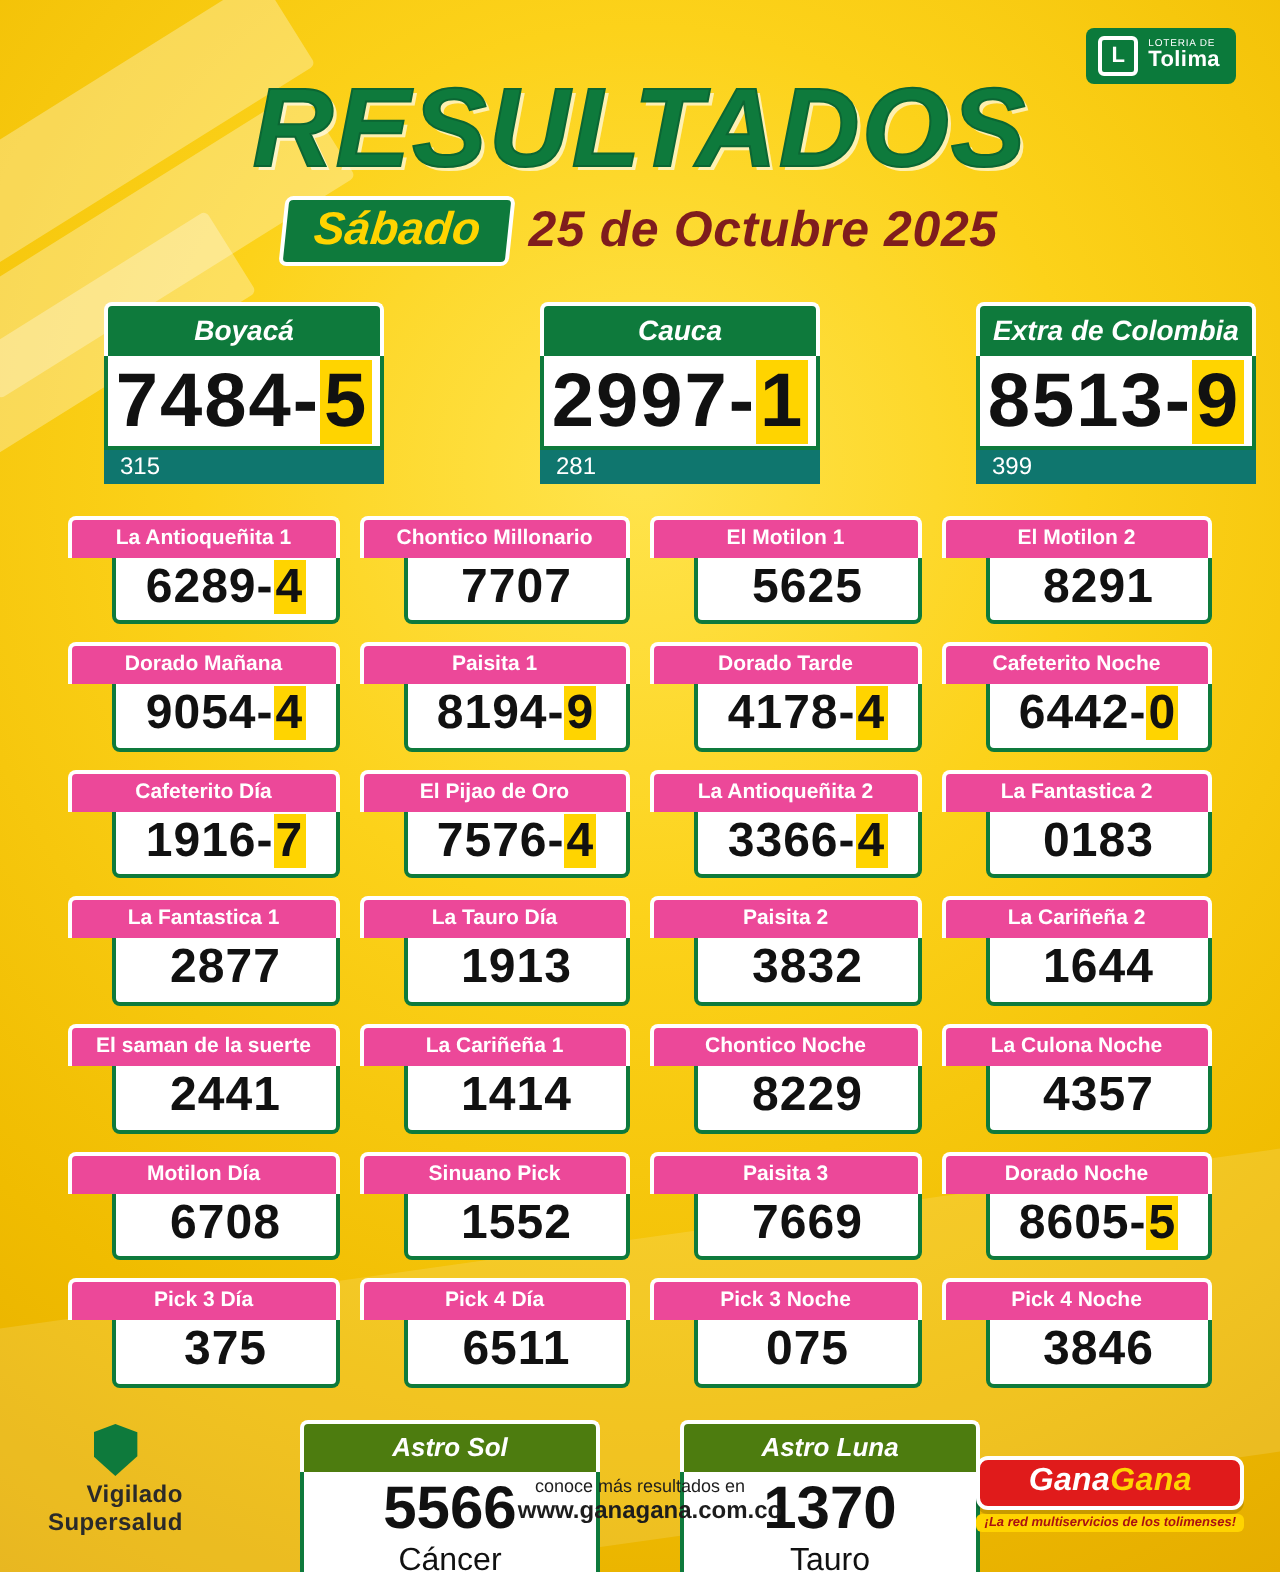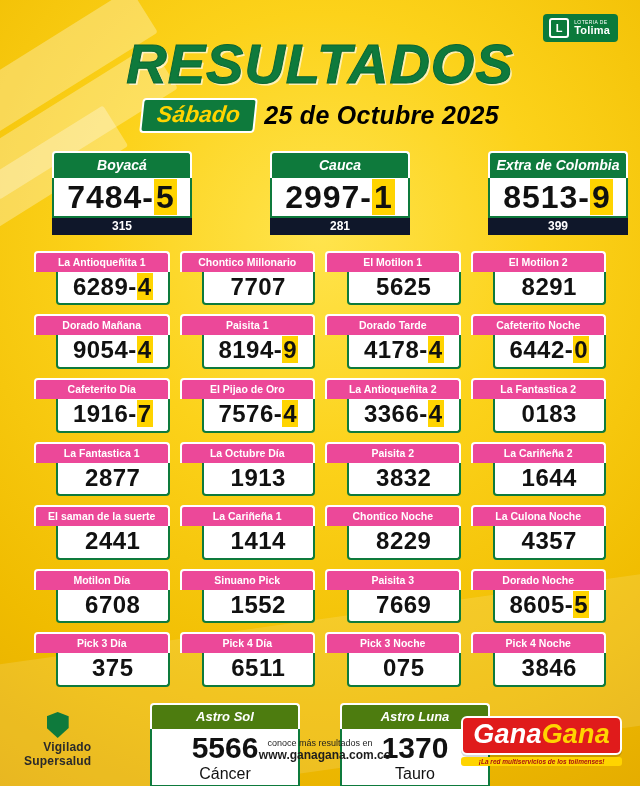--- a/index.html
+++ b/index.html
@@ -65,48 +65,48 @@
   .subtitle-row {
     margin-top: 6px; display: flex; align-items: center; justify-content: center; gap: 8px;
   }
   .badge-day {
     background: #0e7a3c; color: #ffd400; font-style: italic; font-weight: bold;
     font-size: 23px; padding: 1px 14px 3px; border-radius: 4px;
     border: 2px solid #ffffff;
     transform: skewX(-6deg);
   }
   .date-text {
-    font-size: 25px; font-weight: bold; font-style: italic; color: #000000;
+    font-size: 25px; font-weight: bold; font-style: italic; color: #7f1d1d;
     letter-spacing: .3px;
   }
 
   
   .top-row {
     display: flex; justify-content: center; gap: 38px;
     margin-top: 18px;
   }
   .top-card { width: 180px; padding-left: 40px; }
   .top-head {
     background: #0e7a3c; color: #fff; text-align: center;
     font-style: italic; font-weight: bold; font-size: 14px;
     padding: 4px 0 5px; border-radius: 4px 4px 0 0;
     border: 2px solid #fff; border-bottom: none;
   }
   .top-body {
     background: #fff; border: 2px solid #0e7a3c; border-top: none;
     text-align: center; padding: 2px 0 0;
   }
   .top-num {
-    font-size: 32px; font-weight: bold; color: #111; letter-spacing: 1px;
+    font-size: 38px; font-weight: bold; color: #111; letter-spacing: 1px;
     line-height: 1.12;
   }
   .top-num .hl { background: #ffd400; padding: 0 2px; }
   .top-foot {
-    background: #0f172a; color: #fff; font-size: 12px; font-weight: bold;
-    text-align: center; padding: 1px 8px 2px;
+    background: #0f766e; color: #fff; font-size: 12px; font-weight: normal;
+    text-align: left; padding: 1px 8px 2px;
   }
 
   
   .grid {
     margin: 16px auto 0; width: 572px;
     display: grid; grid-template-columns: repeat(4, 1fr); gap: 9px 10px;
   }
   .cell { width: 100%; }
   .cell-head {
     background: #ec4899; color: #fff; text-align: center;
@@ -158,21 +158,21 @@
     position: absolute; left: 0; right: 0; bottom: 16px; text-align: center;
     color: #1d1d1d;
   }
   .center-note .l1 { font-size: 9px; }
   .center-note .l2 { font-size: 12px; font-weight: bold; padding-left: 10px; }
   .gg {
     position: absolute; right: 18px; bottom: 12px; text-align: center;
   }
   .gg .gg-main {
     background: #e01b1b; color: #fff; font-weight: bold; font-style: italic;
-    font-size: 27px; padding: 2px 10px 3px; border-radius: 6px;
+    font-size: 16px; padding: 2px 10px 3px; border-radius: 6px;
     border: 2px solid #fff; letter-spacing: .2px; line-height: 1.1;
     box-shadow: 0 2px 0 rgba(0,0,0,.15);
   }
   .gg .gg-main .g2 { color: #ffd400; }
   .gg .gg-sub {
     background: #ffd400; color: #a11; font-size: 6.5px; font-weight: bold;
     font-style: italic; padding: 1px 4px; border-radius: 3px; margin-top: 2px;
   }
 </style>
 </head>
@@ -301,21 +301,21 @@
           <div class="cell-num"><span>0183</span></div>
         </div>
       </div>
       <div class="cell">
         <div class="cell-head">La Fantastica 1</div>
         <div class="cell-body">
           <div class="cell-num"><span>2877</span></div>
         </div>
       </div>
       <div class="cell">
-        <div class="cell-head">La Octubre Día</div>
+        <div class="cell-head">La Tauro Día</div>
         <div class="cell-body">
           <div class="cell-num"><span>1913</span></div>
         </div>
       </div>
       <div class="cell">
         <div class="cell-head">Paisita 2</div>
         <div class="cell-body">
           <div class="cell-num"><span>3832</span></div>
         </div>
       </div>

